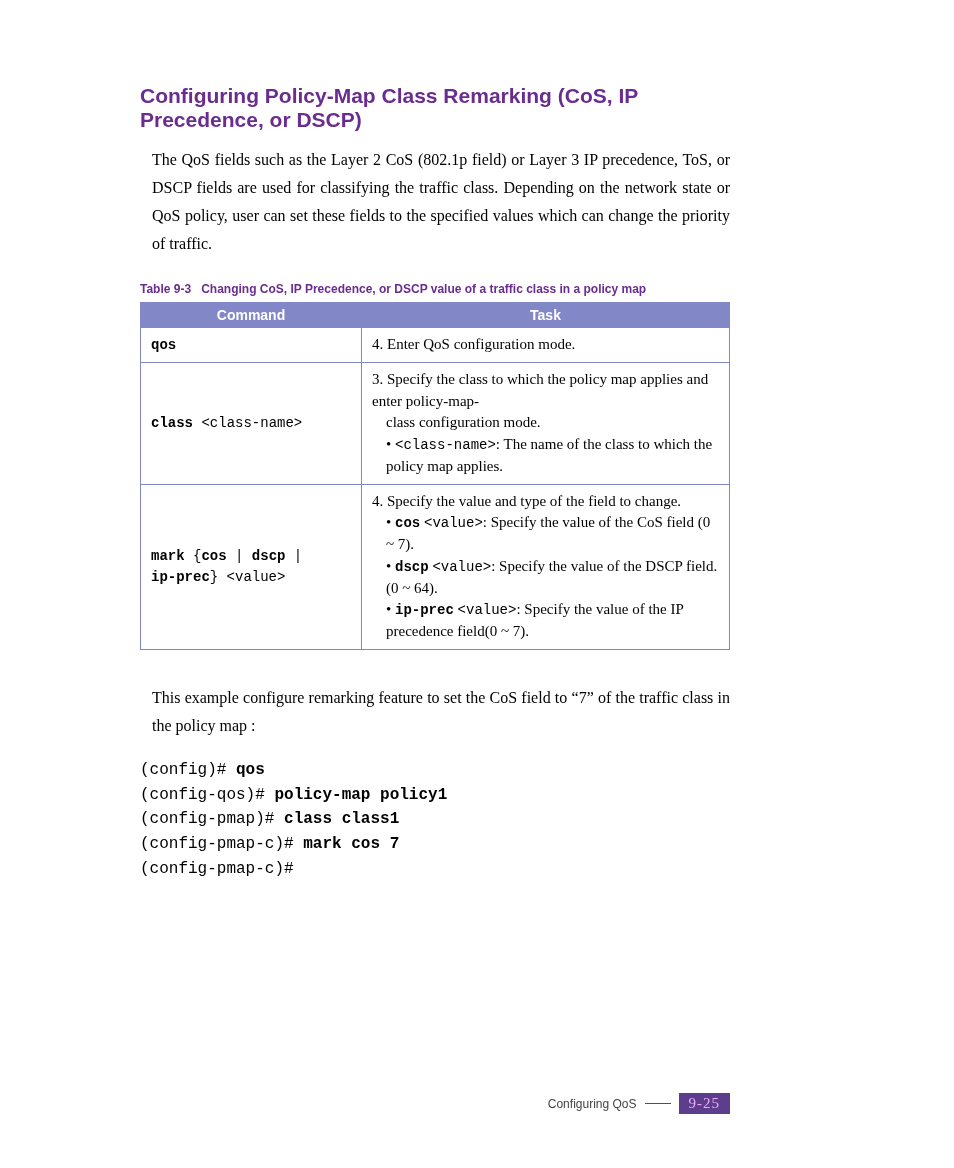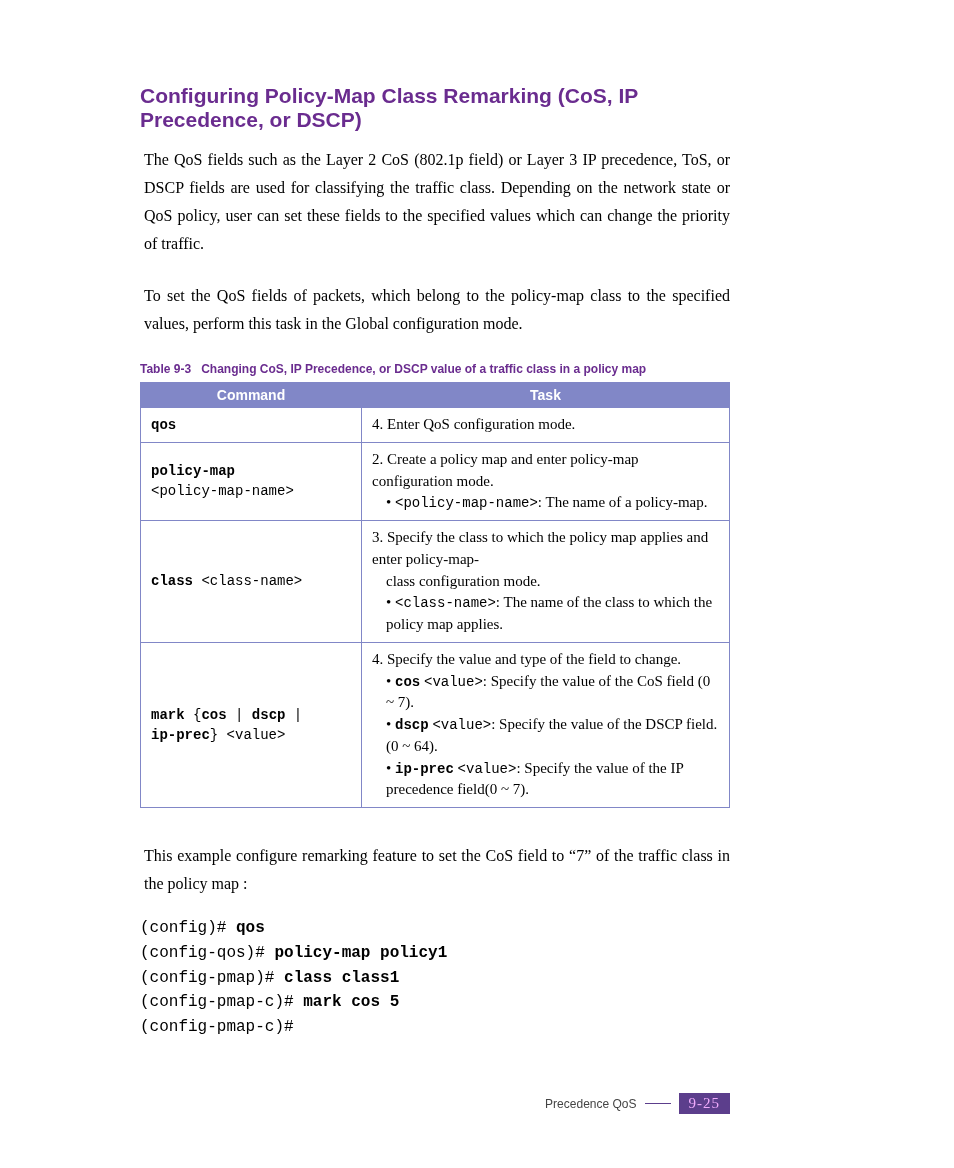--- a/index.html
+++ b/index.html
@@ -28,21 +28,21 @@
     font-family: Arial, Helvetica, sans-serif;
     font-weight: 800;
     color: var(--purple);
     font-size: 21px;
     margin: 0 0 14px 0;
     letter-spacing: 0px;
   }
   p.body {
     font-size: 16px;
     line-height: 1.75;
-    margin: 0 0 24px 4px;
+    margin: 0 0 24px 12px;
     text-align: justify;
   }
   .table-caption {
     font-family: Arial, Helvetica, sans-serif;
     font-size: 12px;
     font-weight: bold;
     color: var(--purple);
     margin: 0 0 6px 0;
   }
   table.cmd-table {
@@ -113,63 +113,58 @@
 </style>
 </head>
 <body>
 
 <div class="page">
 
   <h2 class="section-title">Configuring Policy-Map Class Remarking (CoS, IP Precedence, or DSCP)</h2>
 
   <p class="body">The QoS fields such as the Layer 2 CoS (802.1p field) or Layer 3 IP precedence, ToS, or DSCP fields are used for classifying the traffic class. Depending on the network state or QoS policy, user can set these fields to the specified values which can change the priority of traffic.</p>
 
-  <p class="body">To set the QoS fields of packets, which belong to the policy-map class to the specified values, perform this task in the Global configuration mode.</p>
 
   <div class="table-caption">
     <span>Table 9-3</span>&nbsp;&nbsp;
     <span>Changing CoS, IP Precedence, or DSCP value of a traffic class in a policy map</span>
   </div>
 
   <table class="cmd-table">
     <thead>
       <tr>
         <th>Command</th>
         <th>Task</th>
       </tr>
     </thead>
     <tbody id="tbl-body">
         <tr>
           <td class="cmd">qos</td>
           <td>4.  Enter QoS configuration mode.</td>
         </tr>
         <tr>
-          <td class="cmd">policy-map<br><span style="font-weight:normal">&lt;policy-map-name&gt;</span></td>
-          <td>2. Create a policy map and enter policy-map configuration mode.<br><span class="indent">• <span class="mono">&lt;policy-map-name&gt;</span>: The name of a policy-map.</span></td>
-        </tr>
-        <tr>
           <td class="cmd">class <span style="font-weight:normal">&lt;class-name&gt;</span></td>
           <td>3. Specify the class to which the policy map applies and enter policy-map-<br><span class="indent">class configuration mode.</span><span class="indent">• <span class="mono">&lt;class-name&gt;</span>: The name of the class to which the policy map applies.</span></td>
         </tr>
         <tr>
           <td class="cmd">mark <span style="font-weight:normal">{</span>cos <span style="font-weight:normal">|</span> dscp <span style="font-weight:normal">|</span><br>ip-prec<span style="font-weight:normal">} &lt;value&gt;</span></td>
           <td>4. Specify the value and type of the field to change.<br><span class="indent">• <span class="mono-b">cos</span> <span class="mono">&lt;value&gt;</span>: Specify the value of the CoS field (0 ~ 7).</span><span class="indent">• <span class="mono-b">dscp</span> <span class="mono">&lt;value&gt;</span>: Specify the value of the DSCP field. (0 ~ 64).</span><span class="indent">• <span class="mono-b">ip-prec</span> <span class="mono">&lt;value&gt;</span>: Specify the value of the IP precedence field(0 ~ 7).</span></td>
         </tr>
       </tbody>
   </table>
 
   <p class="body" style="margin-bottom:18px;">
     <span>This example configure remarking feature to set the CoS field to “7” of the traffic class</span><span>            </span><span>in the policy map</span><span>           </span><span>:</span>
   </p>
 
   <div class="cli" id="cli-block">(config)# <b>qos</b>
 (config-qos)# <b>policy-map policy1</b>
 (config-pmap)# <b>class class1</b>
-(config-pmap-c)# <b>mark cos 5</b>
+(config-pmap-c)# <b>mark cos 7</b>
 (config-pmap-c)#</div>
 
   <div class="footer">
-    <span class="label">Precedence QoS</span>
+    <span class="label">Configuring QoS</span>
     <span class="rule"></span>
     <span class="pagebox">9-25</span>
   </div>
 
 </div>
 
 </body></html>

